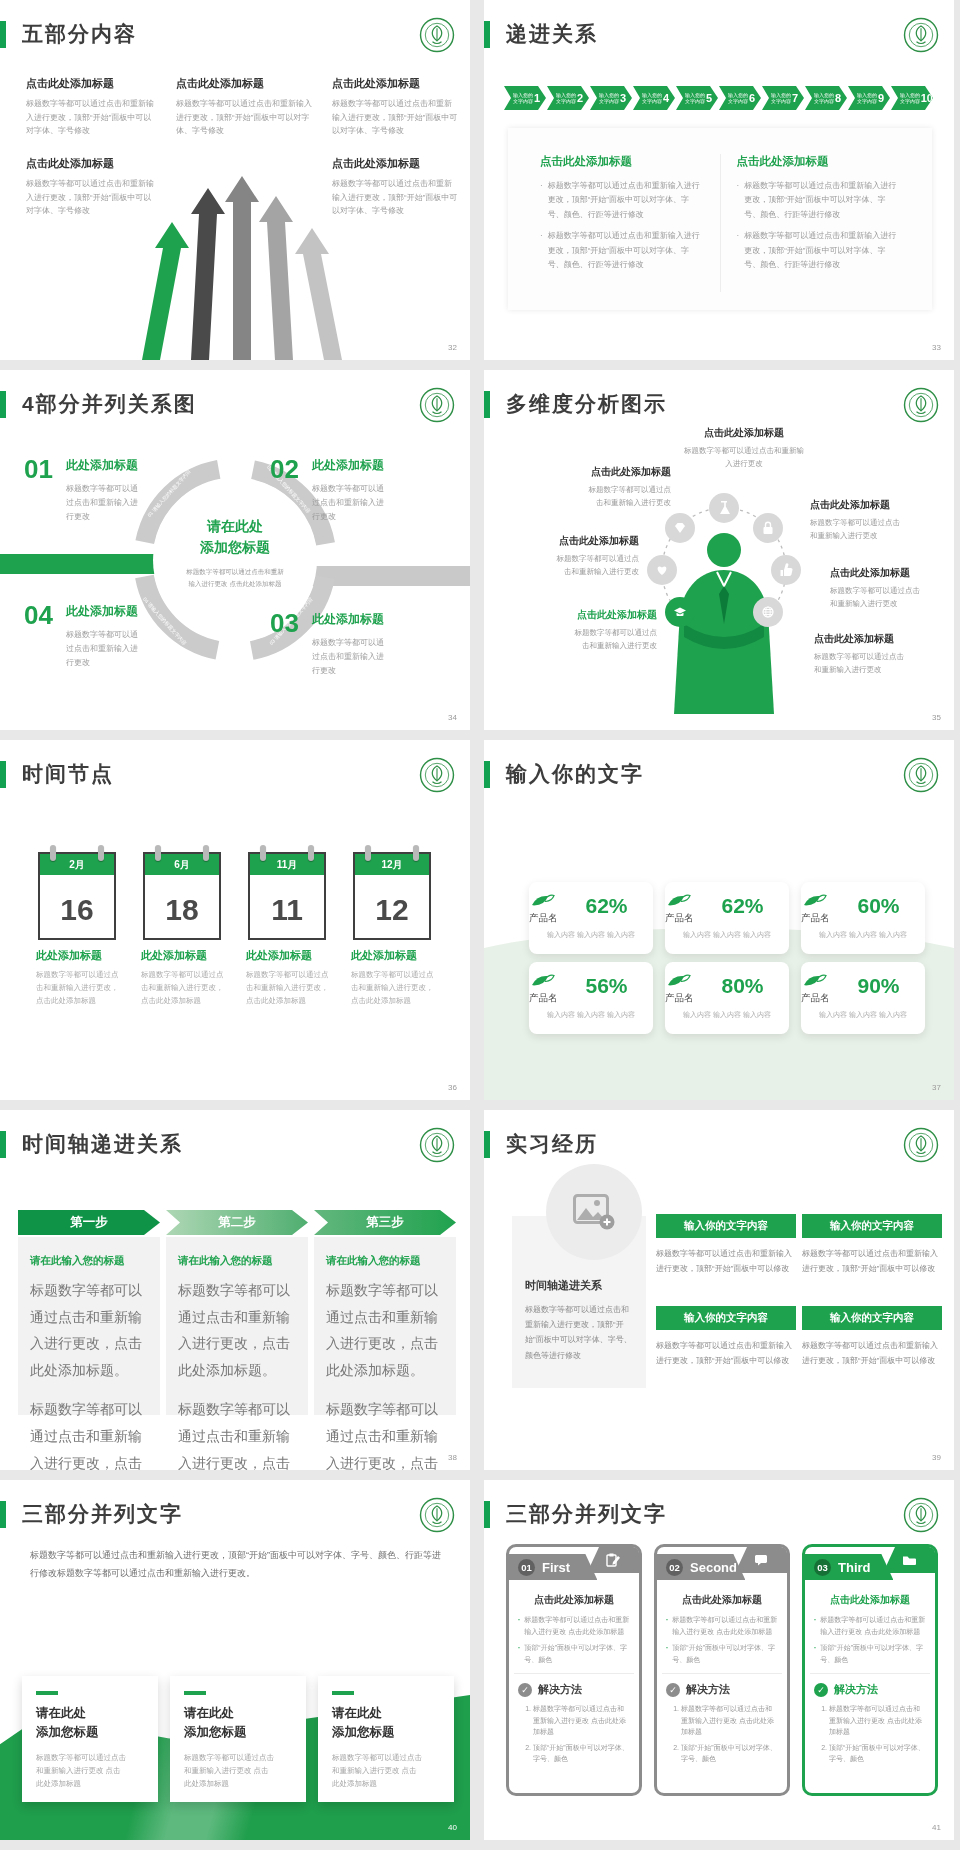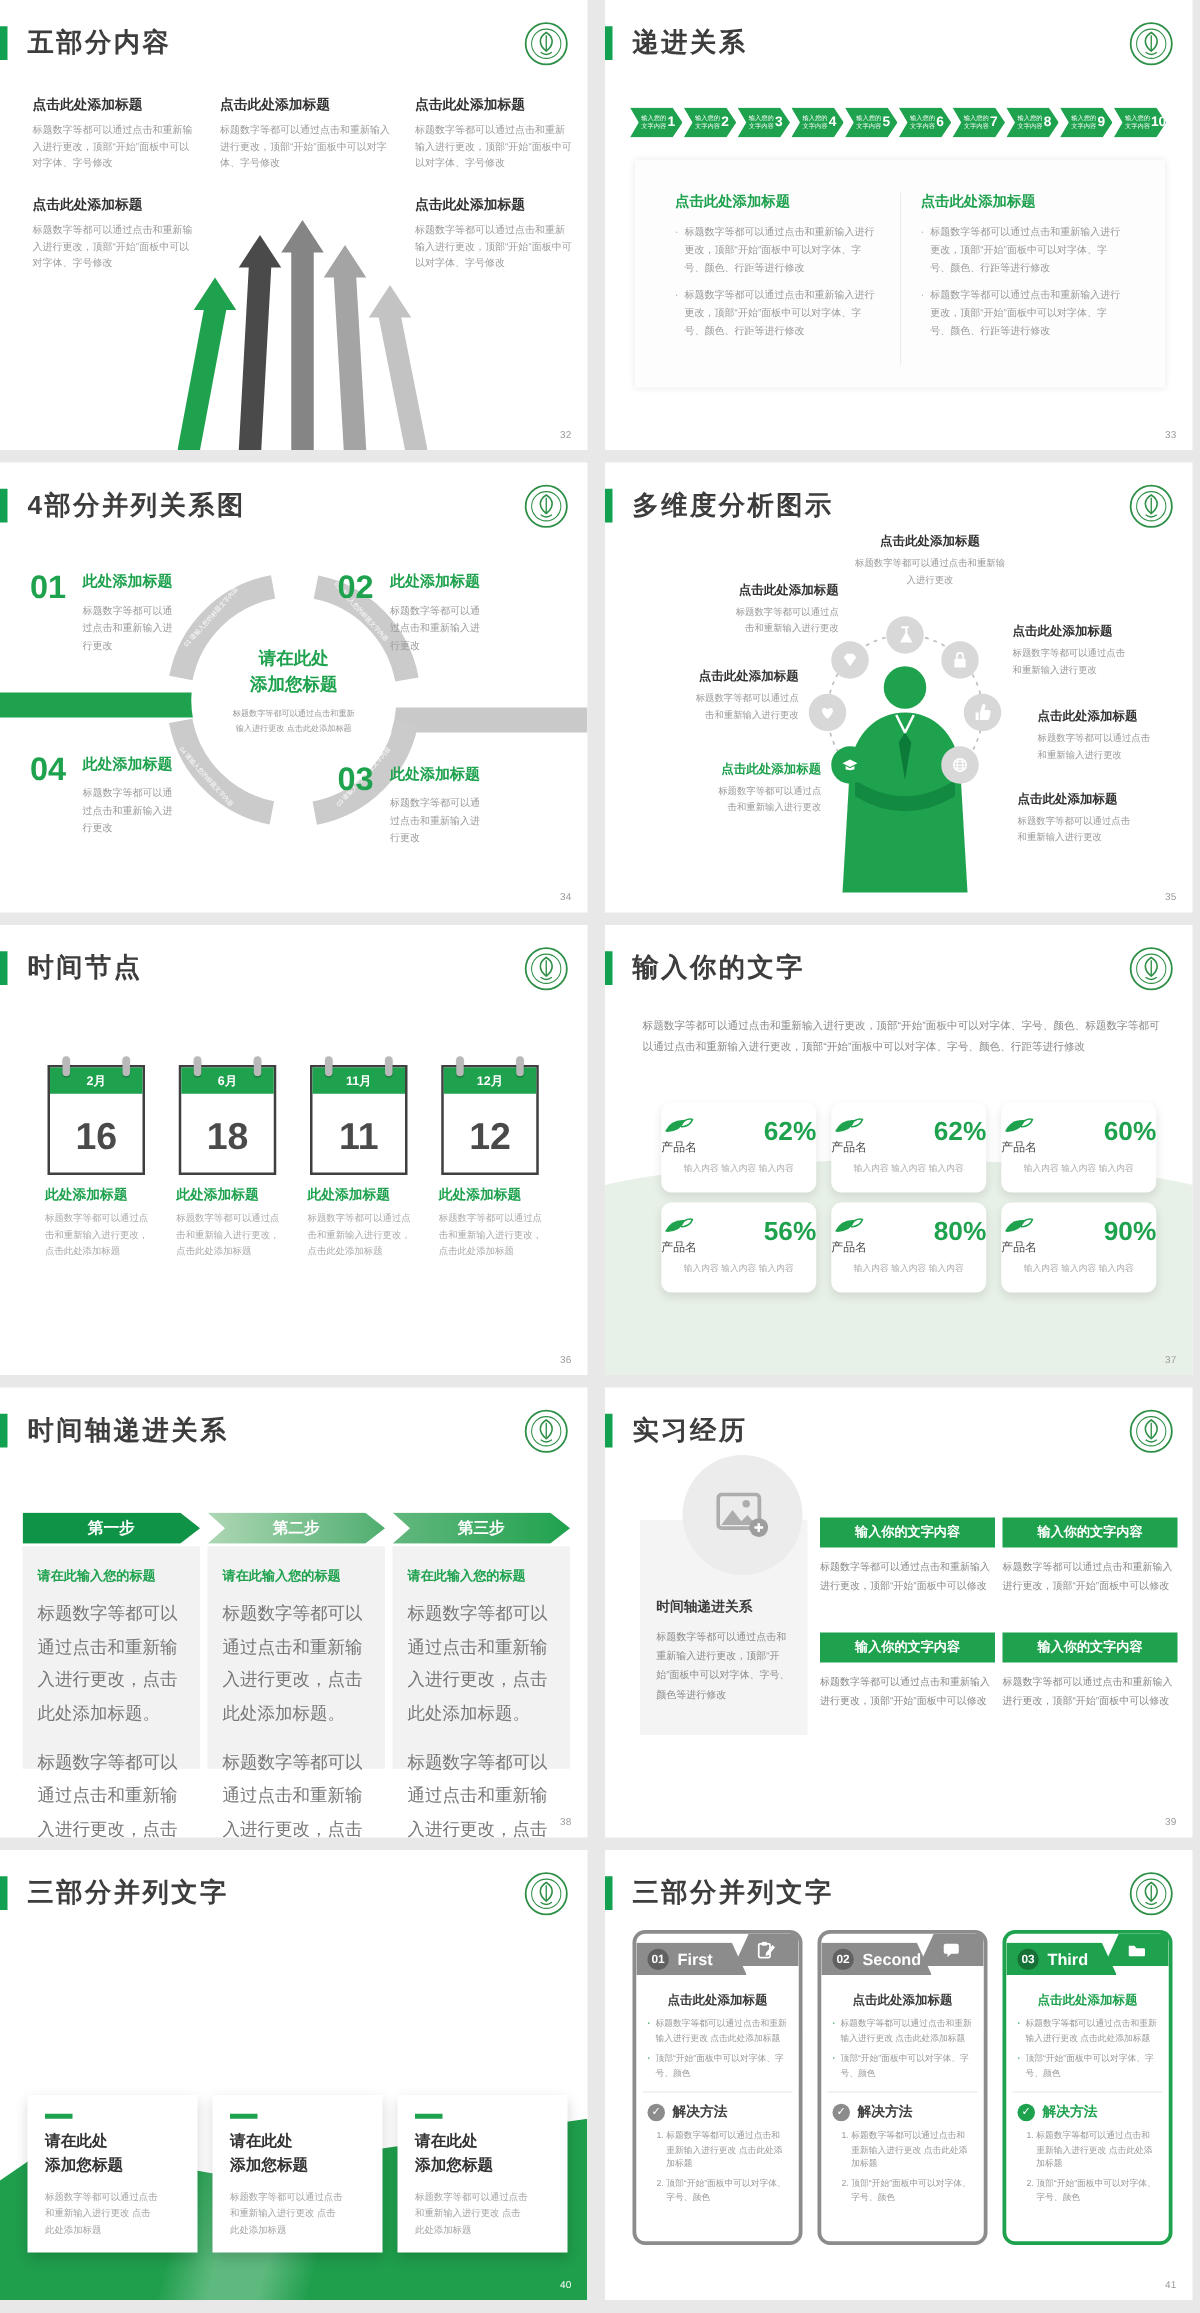--- a/index.html
+++ b/index.html
@@ -49,21 +49,21 @@
   .cal{position:absolute;top:112px;width:78px;height:88px;border:2px solid #3F3F3F;background:#fff}
   .cal-h{height:21px;background:#1FA24E;color:#fff;font-size:10px;font-weight:bold;display:flex;align-items:center;justify-content:center}
   .cal-day{font-size:30px;font-weight:bold;color:#4A4A4A;text-align:center;margin-top:18px}
   .clip{position:absolute;top:-9px;width:6px;height:16px;background:#B9B9B9;border-radius:3px;box-shadow:0 1px 1px rgba(0,0,0,.3)}
   .cal-t{position:absolute;top:208px;font-size:11px;font-weight:bold;color:#1FA24E}
   .cal-b{position:absolute;top:228px;width:88px;font-size:7.5px;color:#ABABAB;line-height:1.75}
   
   .s37-intro{position:absolute;left:30px;top:72px;width:414px;font-size:8.5px;color:#8A8A8A;line-height:1.95}
   .s37-wave{position:absolute;left:-50px;right:-50px;top:188px;height:220px;background:#E8F1E8;border-radius:50% 50% 0 0 / 46px}
   .pcard{position:absolute;width:124px;height:72px;background:#fff;border-radius:8px;box-shadow:0 3px 8px rgba(0,0,0,.10)}
-  .pcard-row{display:flex;align-items:flex-start;justify-content:space-between;gap:16px;padding-top:10px}
+  .pcard-row{display:flex;align-items:flex-start;justify-content:flex-start;gap:28px;padding-top:10px}
   .pcard-left{display:flex;flex-direction:column;align-items:center;gap:2px}
   .pcard-name{font-size:9.5px;color:#4A4A4A}
   .pcard-pct{font-size:21px;font-weight:bold;color:#1FA24E;margin-top:2px}
   .pcard-note{text-align:center;font-size:7px;color:#ABABAB;margin-top:5px}
   
   .step-arrow{position:absolute;top:100px;width:142px;height:25px;color:#fff;font-weight:bold;font-size:12.5px;display:flex;align-items:center;justify-content:center}
   .arrow1{background:#0F9447;clip-path:polygon(0 0,126px 0,100% 50%,126px 100%,0 100%)}
   .arrow2{background:linear-gradient(90deg,#AED7B4,#4FAE70);clip-path:polygon(0 0,126px 0,100% 50%,126px 100%,0 100%,14px 50%)}
   .arrow3{background:linear-gradient(90deg,#63B77E,#1FA24E);clip-path:polygon(0 0,126px 0,100% 50%,126px 100%,0 100%,14px 50%)}
   .step-box{position:absolute;top:127px;width:142px;height:178px;background:#F2F2F2;padding:17px 12px}
@@ -422,21 +422,20 @@
 
   <article class="slide">
     <header class="s-head">
       <span class="s-bar"></span>
       <h2 class="s-title">输入你的文字</h2>
     </header>
     <svg class="logo">
         <use href="#emblem"></use>
       </svg>
 
-    <div class="s37-intro">标题数字等都可以通过点击和重新输入进行更改，顶部“开始”面板中可以对字体、字号、颜色、标题数字等都可以通过点击和重新输入进行更改，顶部“开始”面板中可以对字体、字号、颜色、行距等进行修改</div>
     <div class="s37-wave"></div>
 
     <div class="pcard" style="left:45px;top:142px">
       <div class="pcard-row">
           <span class="pcard-left">
             <svg width="24" height="18" viewBox="0 0 24 18">
               <path d="M1,13 Q6,3 17,4 Q14,13 3,13.5 Z" fill="#1FA24E"></path>
               <path d="M13,8 Q18,2 23,3.5 Q21,9 14.5,9.5 Z" fill="none" stroke="#1FA24E" stroke-width="1.2"></path>
             </svg>
             <span class="pcard-name">产品名</span>
@@ -591,20 +590,21 @@
 
   <article class="slide">
     <header class="s-head">
       <span class="s-bar"></span>
       <h2 class="s-title">三部分并列文字</h2>
     </header>
     <svg class="logo">
         <use href="#emblem"></use>
       </svg>
 
+    <div class="s40-intro">标题数字等都可以通过点击和重新输入进行更改，顶部“开始”面板中可以对字体、字号、颜色、行距等进行修改标题数字等都可以通过点击和重新输入进行更改。</div>
     <div class="s40-wave"></div>
 
     <div class="tcard" style="left:22px">
       <div class="tdash"></div>
       <div class="tcard-t">请在此处</div>
       <div class="tcard-t">添加您标题</div>
       <div class="tcard-b">标题数字等都可以通过点击和重新输入进行更改 点击此处添加标题</div>
     </div>
     <div class="tcard" style="left:170px">
       <div class="tdash"></div>

